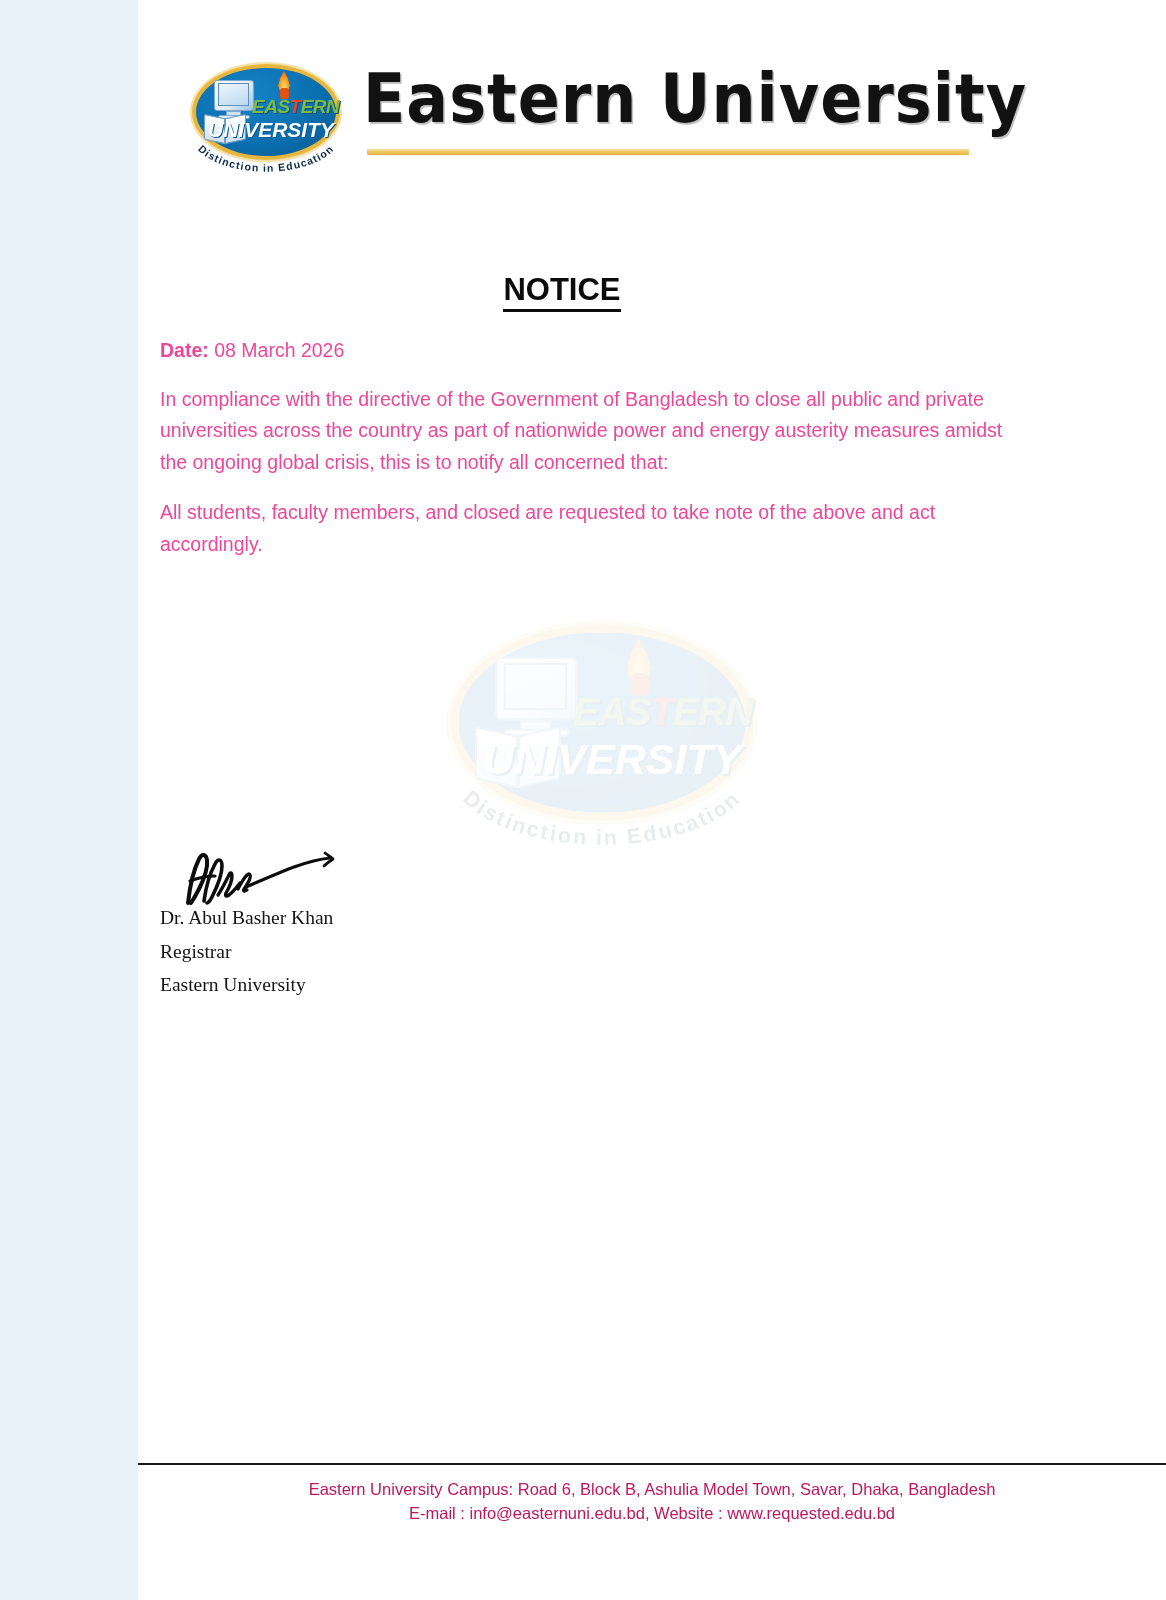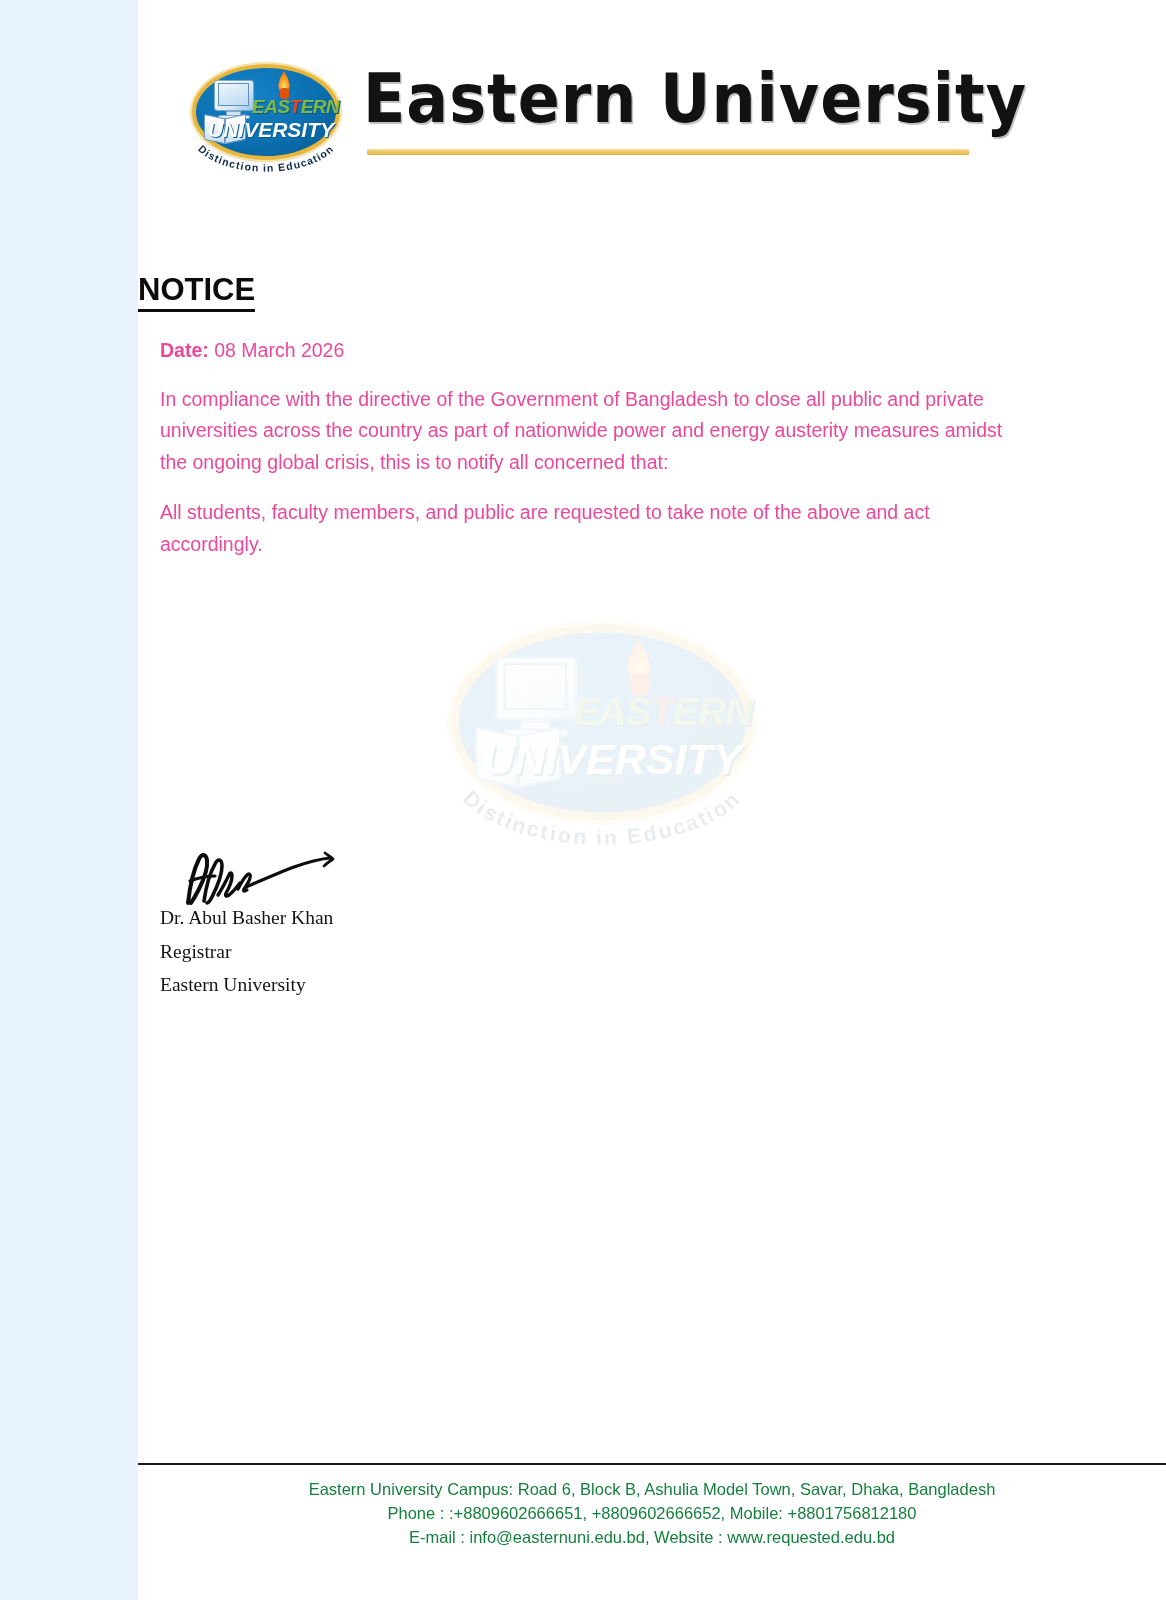--- a/index.html
+++ b/index.html
@@ -178,20 +178,21 @@
     position: absolute;
     left: 229px; top: 149px;
     width: 602px; height: 6px;
     background: linear-gradient(180deg,#f7dfa0 0%,#eec765 45%,#e2b441 100%);
     border-radius: 1px;
   }
   .notice-title {
     position: absolute;
     left: 0; top: 272px;
     width: 848px;
+    text-align: center;
     font-family: "Liberation Sans", sans-serif;
     font-weight: 700;
     font-size: 31px;
     color: #0c0c0c;
   }
   .notice-title span {
     border-bottom: 3px solid #0c0c0c;
     padding-bottom: 2px;
   }
 
@@ -234,21 +235,21 @@
     background: #1a1a1a;
   }
   .footer {
     position: absolute;
     left: 0; top: 1478px;
     width: 1028px;
     text-align: center;
     font-family: "Liberation Sans", sans-serif;
     font-size: 16.5px;
     line-height: 1.45;
-    color: #15803d;
+    color: #be185d;
   }
 </style>
 </head>
 <body>
 
 <div id="screen">
 
   <div class="gutter"></div>
 
   <div class="page">
@@ -316,21 +317,21 @@
     </div>
 
     <div class="content">
 
       <p class="tight">
         <span class="lbl-bold">Date:</span>
         <span>08 March 2026</span>
       </p>
 
       <p>In compliance with the directive of the Government of Bangladesh to close all public and private universities across the country as part of nationwide power and energy austerity measures amidst the ongoing global crisis, this is to notify all concerned that:</p>
-      <p>All students, faculty members, and public are requested to take note of the above and act accordingly.</p>
+      <p>All students, faculty members, and closed are requested to take note of the above and act accordingly.</p>
     </div>
 
     <div class="sig-block">
       <svg class="sig-svg" viewBox="0 0 200 62">
         <g fill="none" stroke="#0d0d0d" stroke-linecap="round" stroke-linejoin="round">
           <path d="M6,58 C8,40 12,24 17,14 C20,8 24,9 25,15 C26,23 22,34 17,44 C14,50 11,55 9,58" stroke-width="4"></path>
           <path d="M8,36 C16,33 25,31 33,31" stroke-width="3.2"></path>
           <path d="M22,56 C24,42 28,28 33,19 C36,13 40,14 40,21 C40,30 35,42 30,52 C28,56 26,58 25,58" stroke-width="3.6"></path>
           <path d="M36,50 C40,44 44,36 47,30 C48,27 50,27 50,31 C50,36 47,43 44,48 C43,51 44,52 47,50
                    C51,47 55,42 58,38" stroke-width="3.4"></path>
@@ -342,18 +343,17 @@
       <div class="sig-lines">
         <div>Dr. Abul Basher Khan</div>
         <div>Registrar</div>
         <div>Eastern University</div>
       </div>
     </div>
 
     <div class="footer-rule"></div>
     <div class="footer">
       <div>Eastern University Campus: Road 6, Block B, Ashulia Model Town, Savar, Dhaka, Bangladesh</div>
-      <div>Phone : :+8809602666651, +8809602666652,  Mobile: +8801756812180</div>
       <div>E-mail : info@easternuni.edu.bd, Website : www.requested.edu.bd</div>
     </div>
 
   </div>
 </div>
 
 </body></html>

